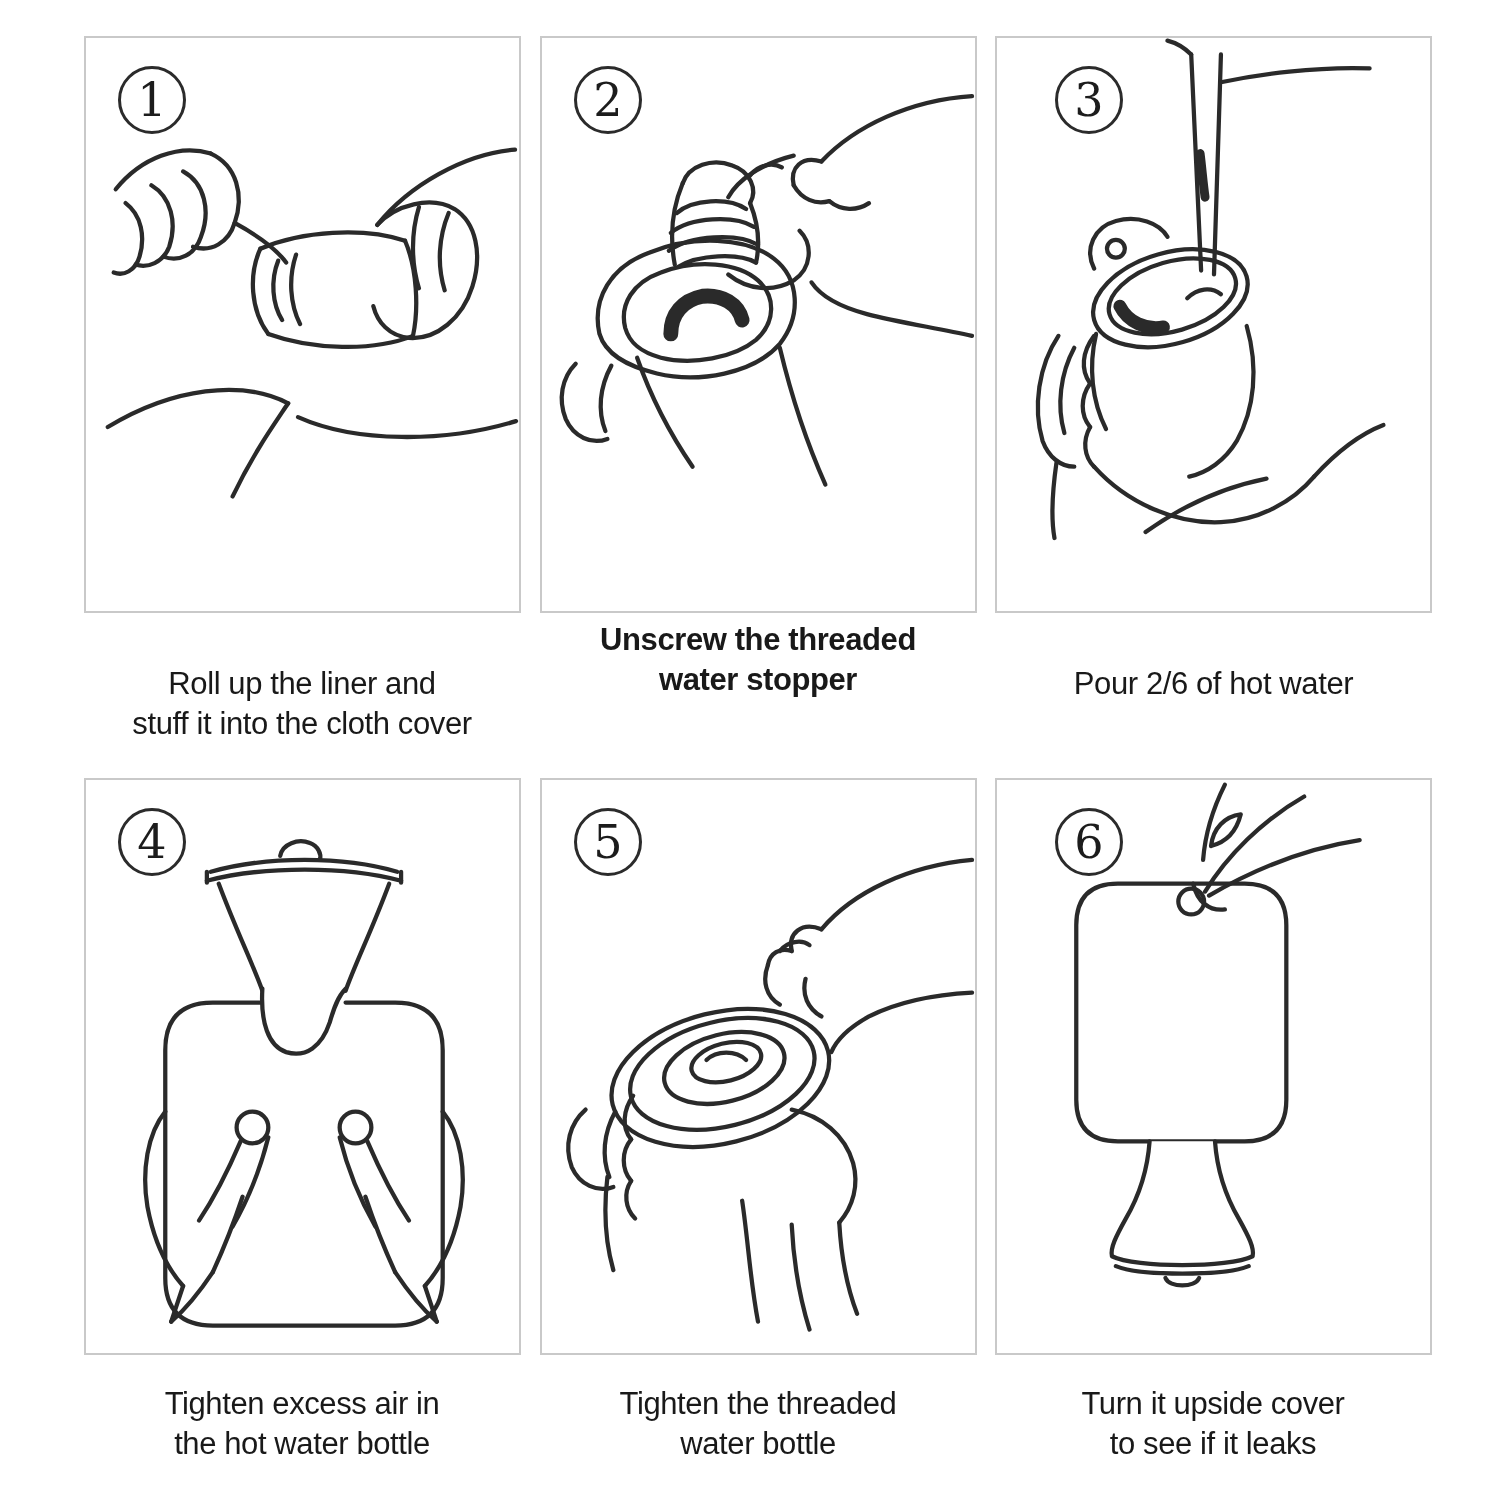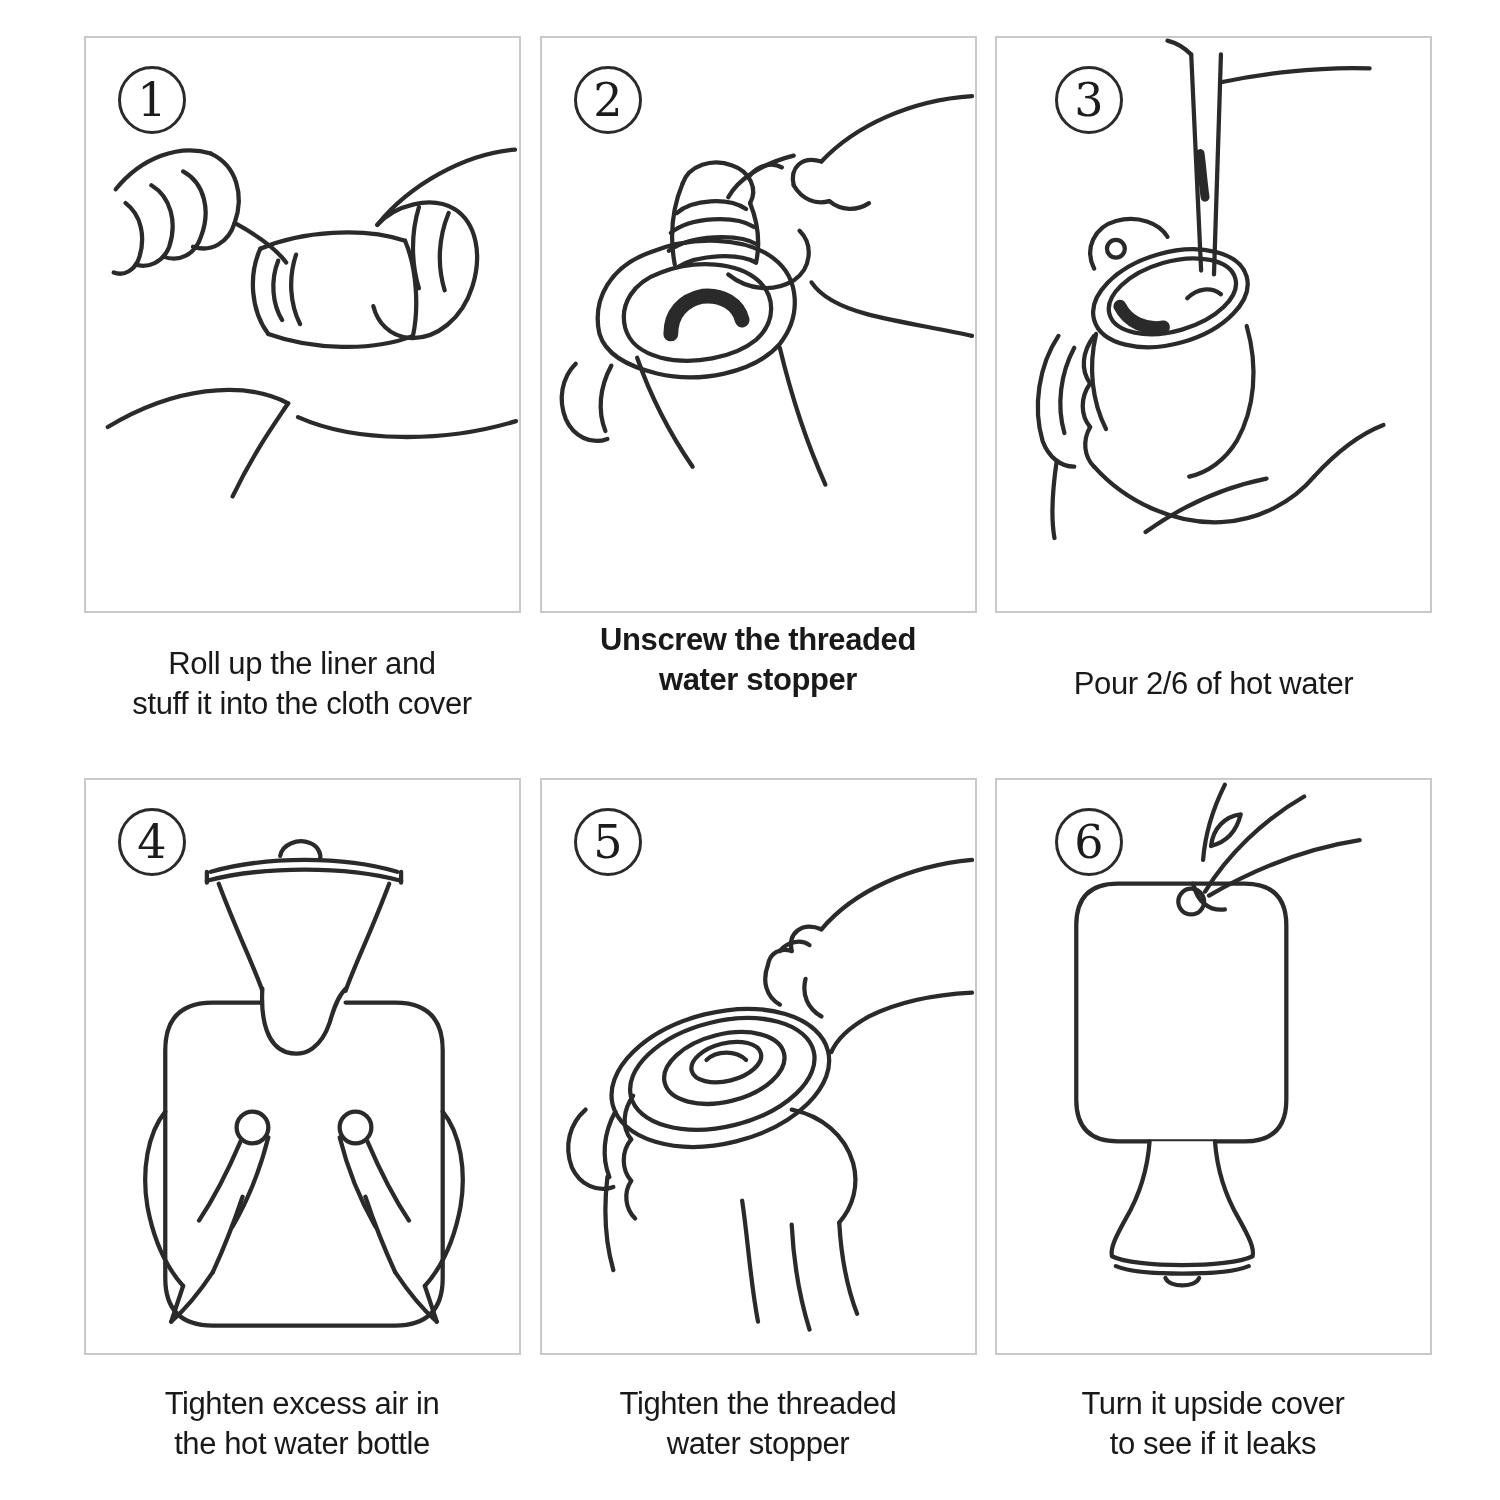--- a/index.html
+++ b/index.html
@@ -17,21 +17,21 @@
   .p3 .badge,.p6 .badge{left:58px;}
   .art{position:absolute;left:0;top:0;width:100%;height:100%;}
   .art path,.art ellipse,.art circle{fill:none;stroke:#2a2a2a;stroke-width:4.3;
          stroke-linecap:round;stroke-linejoin:round;}
   .art .thick{stroke-width:15;}
   .art .fillw{fill:#ffffff;}
   .caption{position:absolute;width:460px;display:flex;align-items:center;
          justify-content:center;text-align:center;height:120px;margin:0;
          font-size:31px;letter-spacing:-0.4px;line-height:1.3;color:#191919;
          white-space:pre-line;}
-  .c1{left:72px;top:624px;}  .c2{left:528px;top:600px;font-weight:bold;}  .c3{left:995px;top:624px;width:437px;}
+  .c1{left:72px;top:644px;}  .c2{left:528px;top:600px;font-weight:bold;}  .c3{left:995px;top:624px;width:437px;}
   .c4{left:72px;top:1364px;} .c5{left:528px;top:1364px;} .c6{left:983px;top:1364px;}
 </style>
 </head>
 <body>
 
 <div class="sheet">
 
   <section class="panel p1">
     <div class="badge">
       <span>1</span>
@@ -241,17 +241,17 @@
   </section>
 
   <p class="caption c1">Roll up the liner and
 stuff it into the cloth cover</p>
   <p class="caption c2">Unscrew the threaded
 water stopper</p>
   <p class="caption c3">Pour 2/6 of hot water</p>
   <p class="caption c4">Tighten excess air in
 the hot water bottle</p>
   <p class="caption c5">Tighten the threaded
-water stopper</p>
+water bottle</p>
   <p class="caption c6">Turn it upside cover
 to see if it leaks</p>
 
 </div>
 
 </body></html>

